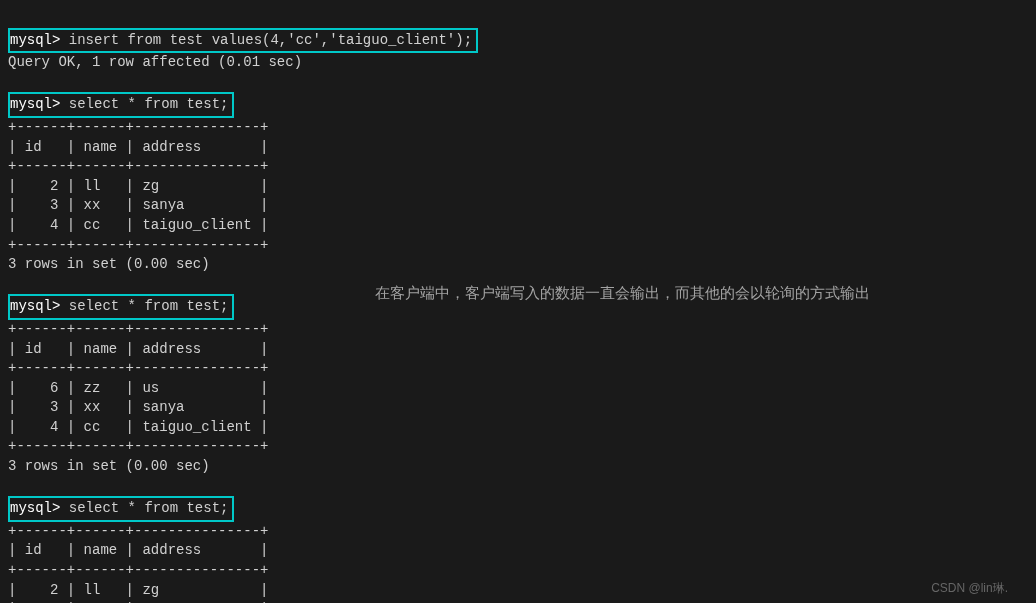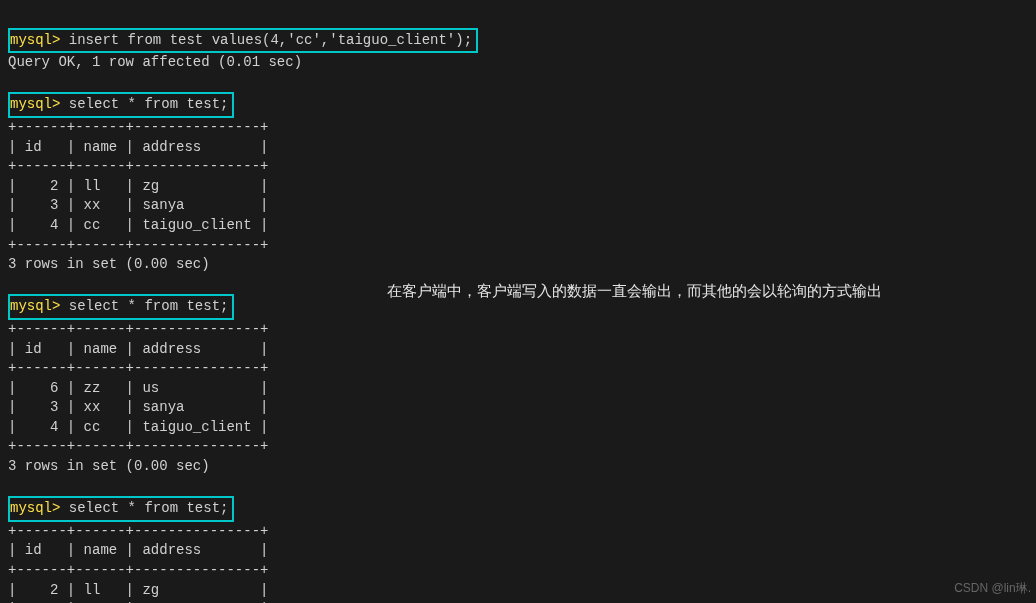--- a/index.html
+++ b/index.html
@@ -21,40 +21,40 @@
     }
     .terminal {
       white-space: pre;
     }
     .box-teal {
       border: 2px solid #00c8c8;
       display: inline-block;
       padding: 1px 4px 1px 0;
     }
     .prompt {
-      color: #fde047;
+      color: #ffffff;
     }
     .line {
       color: #d0d0d0;
     }
     .annotation {
       position: absolute;
       top: 278px;
-      left: 387px;
+      left: 375px;
       width: 640px;
-      color: #e5e5e5;
-      font-family: Liberation Mono, monospace;
+      color: #a3a3a3;
+      font-family: Liberation Sans, sans-serif;
       font-size: 15px;
       line-height: 2;
       white-space: normal;
     }
     .watermark {
       position: absolute;
       bottom: 6px;
-      right: 5px;
+      right: 28px;
       color: #666;
       font-family: 'Microsoft YaHei', sans-serif;
       font-size: 12px;
     }
   </style>
 </head>
 <body>
 
 <div class="terminal">
 <span class="box-teal"><span class="prompt">mysql&gt; </span><span>insert from test values(4,'cc','taiguo_client');</span></span>

